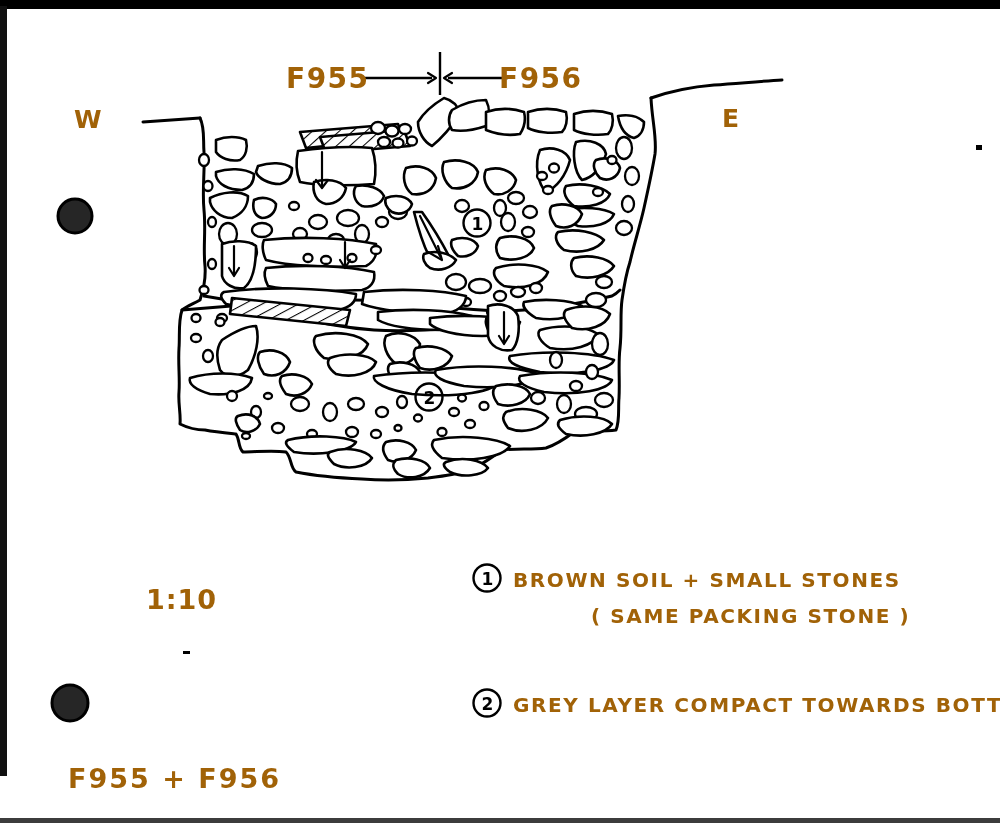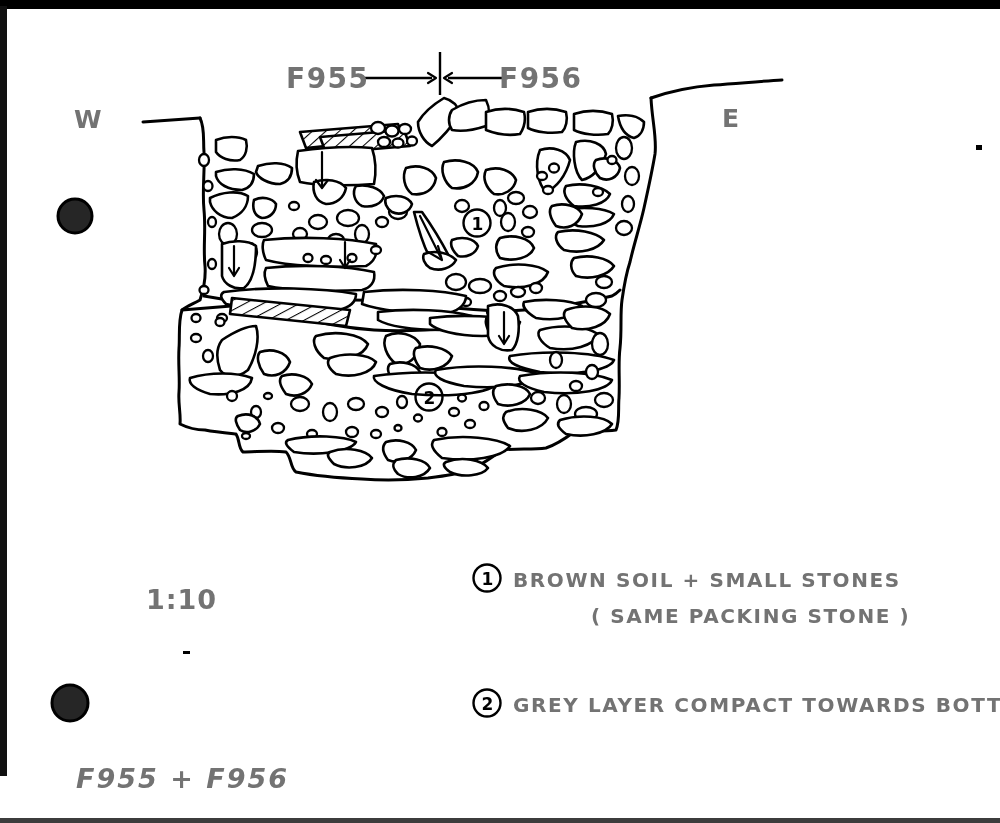--- a/index.html
+++ b/index.html
@@ -110,21 +110,21 @@
     stroke: #000000;
     stroke-width: 3;
   }
   .speck {
     fill: #000000;
     stroke: none;
   }
   
   .lbl {
     position: absolute;
-    color: #737373;
+    color: #a16207;
     font-family: "DejaVu Sans", sans-serif;
     font-weight: 700;
     white-space: nowrap;
     letter-spacing: 0.5px;
   }
   .compass {
     font-size: 25px;
     font-weight: 700;
     letter-spacing: 0;
   }
@@ -456,21 +456,21 @@
   </svg>
 
   <div class="lbl compass" style="left:74px; top:105px;">W</div>
   <div class="lbl compass" style="left:722px; top:104px;">E</div>
 
   <div class="lbl feat-label" style="left:286px; top:62px;">F955</div>
   <div class="lbl feat-label" style="left:499px; top:62px;">F956</div>
 
   <div class="lbl scale-label" style="left:146px; top:584px;">1:10</div>
 
-  <div class="lbl title-label" style="left:76px; top:763px;font-style:italic;">F955 + F956</div>
+  <div class="lbl title-label" style="left:68px; top:763px;">F955 + F956</div>
 
   <div class="ctx-num" style="left:469px; top:214px; width:17px;">1</div>
   <div class="ctx-num" style="left:421px; top:388px; width:17px;">2</div>
 
   <div class="ctx-num" style="left:479px; top:569px; width:17px;">1</div>
   <div class="lbl legend-text" style="left:591px; top:604px;">( SAME PACKING STONE )</div>
   <div class="lbl legend-text" style="left:513px; top:568px;">BROWN SOIL + SMALL STONES</div>
 
   <div class="ctx-num" style="left:479px; top:694px; width:17px;">2</div>
   <div class="lbl legend-text" style="left:513px; top:693px;">GREY LAYER COMPACT TOWARDS BOTTOM</div>

